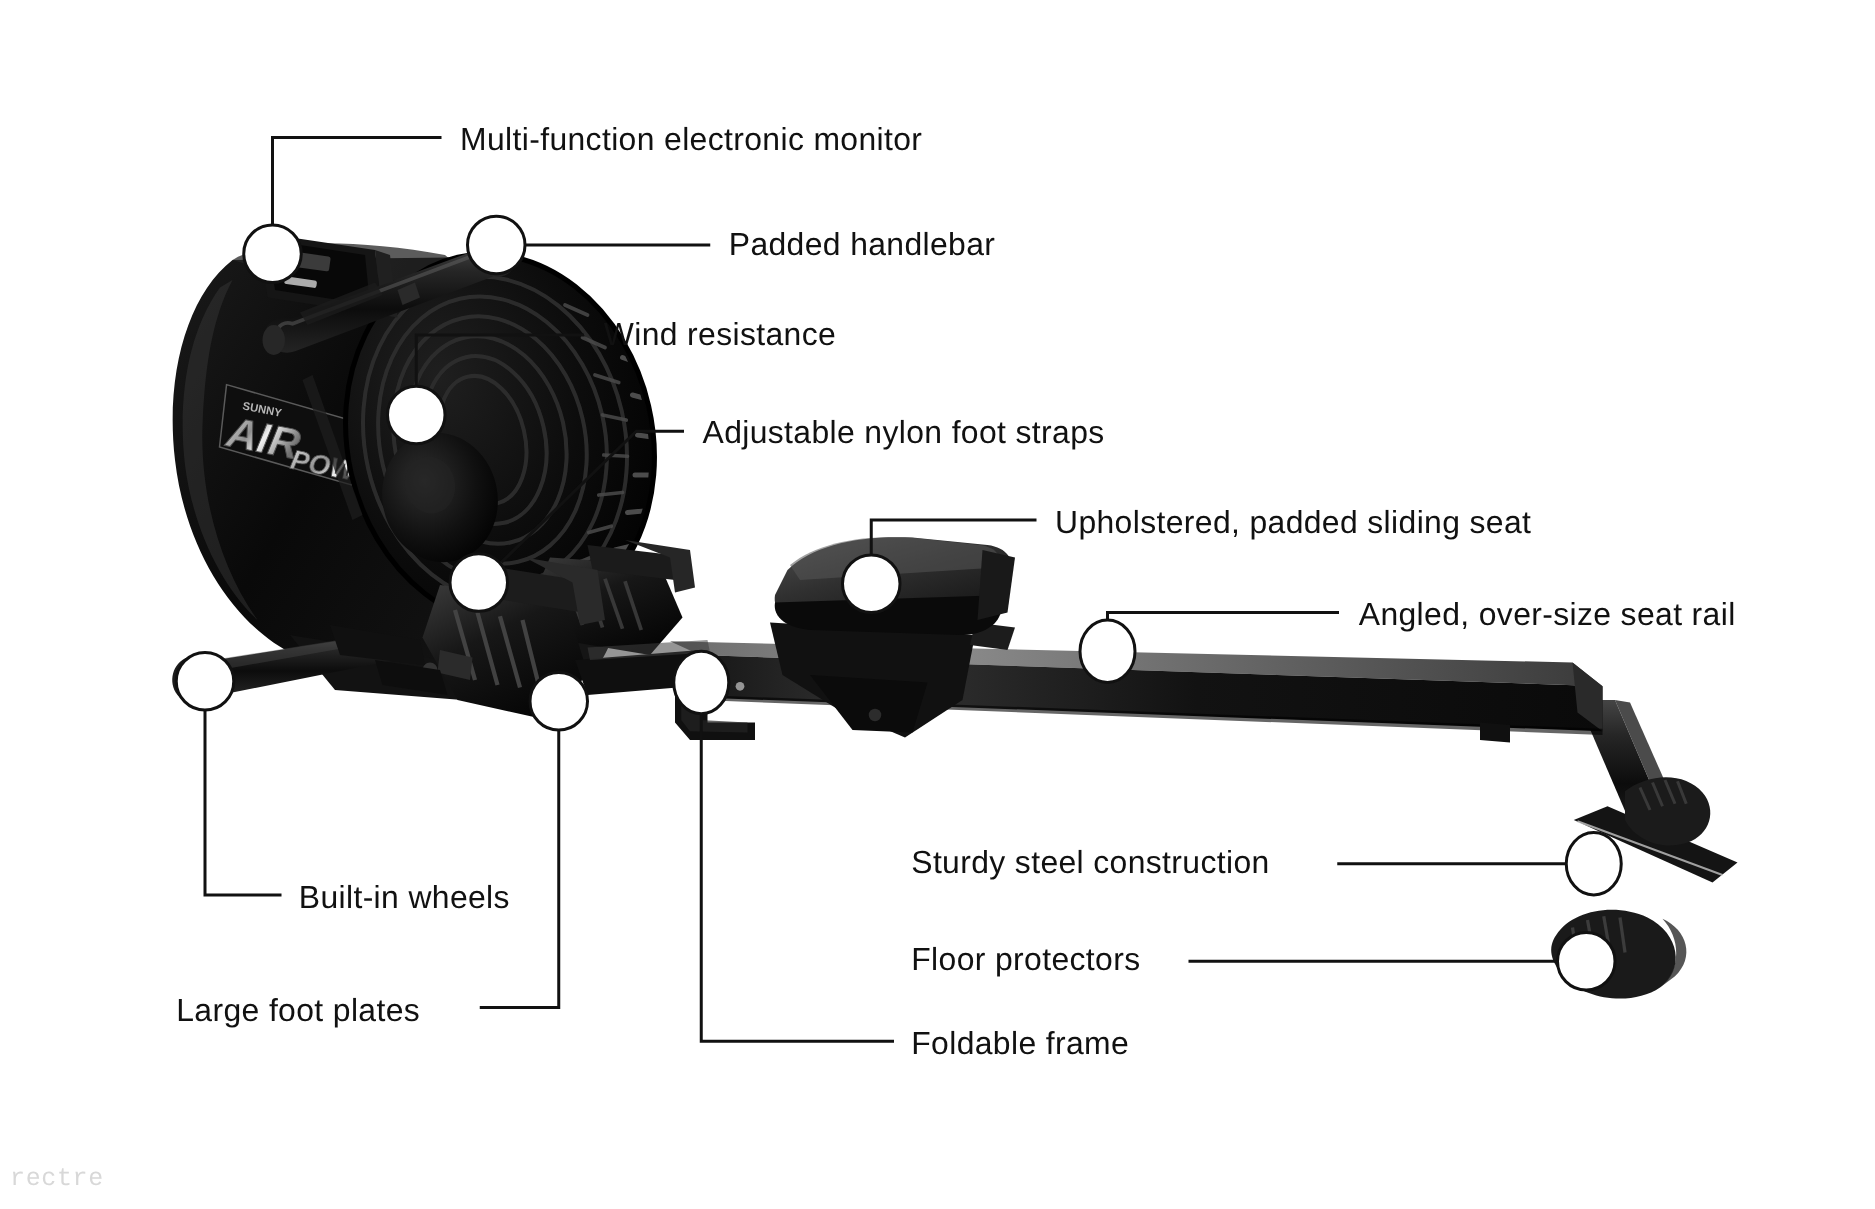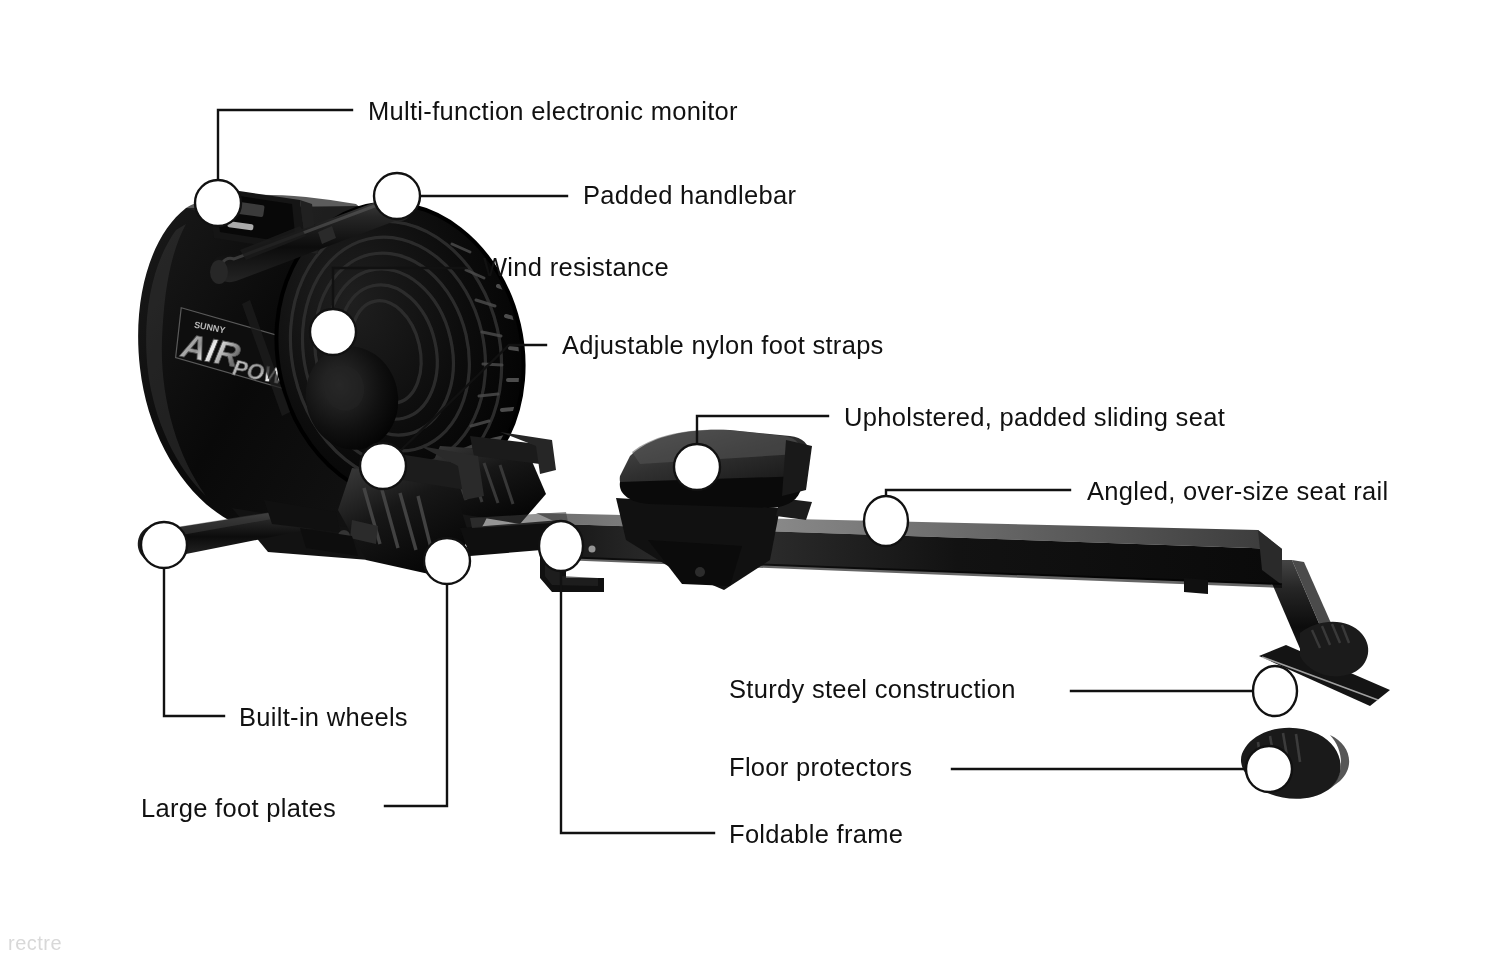--- a/index.html
+++ b/index.html
@@ -348,15 +348,15 @@
 
       <g>
         <path class="leader" d="M 561 571 L 561 833 L 714 833"></path>
         <ellipse class="dot" cx="561" cy="546" rx="22" ry="25"></ellipse>
         <text class="calloutText" x="729" y="843">Foldable frame</text>
       </g>
 
     </g>
   </svg>
 
-  <div class="wm" style="left:8px; top:932px;">rectre</div>
+  <div class="wm" style="left:8px; top:932px;font-family:Liberation Mono, monospace;">rectre</div>
 
 </div>
 
 </body></html>

